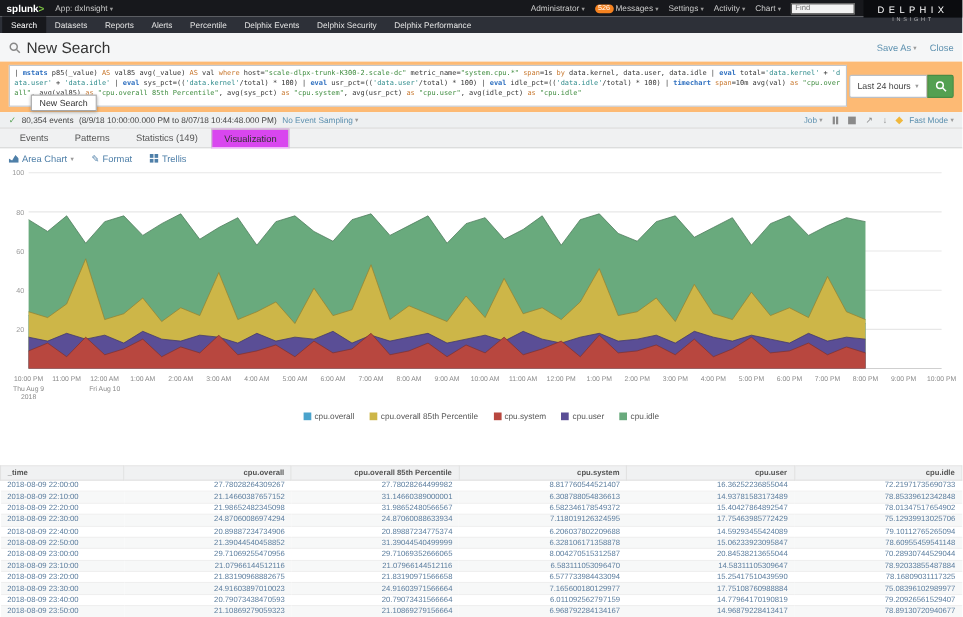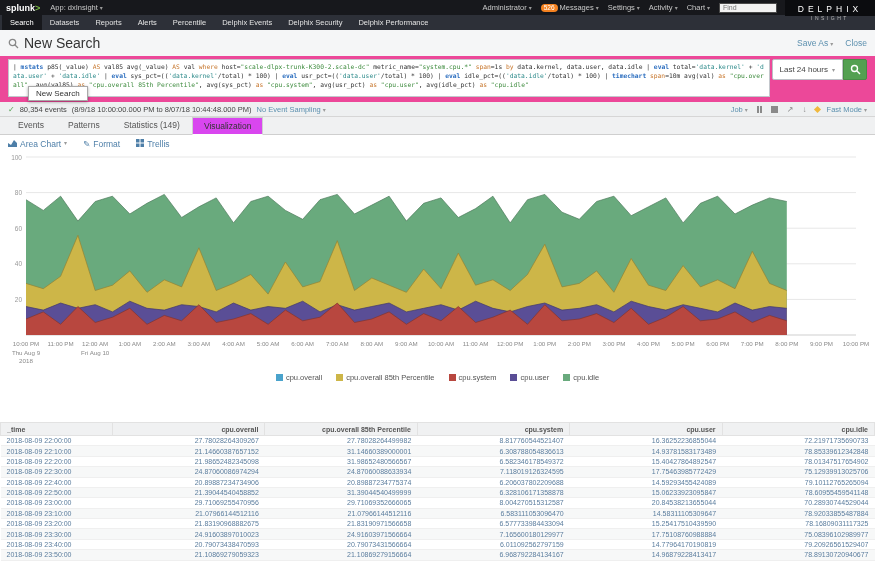--- a/index.html
+++ b/index.html
@@ -30,21 +30,21 @@
   .nav-item { padding:0 8px; display:flex; align-items:center; cursor:default; }
   .nav-item.active { background:#17181c; color:#fff; }
 
   
   .page-header { height:26px; background:#f5f6f7; display:flex; align-items:center;
     padding:0 8px; }
   .page-title { font-size:14px; color:#333; display:flex; align-items:center; gap:5px; }
   .header-links { margin-left:auto; display:flex; gap:12px; font-size:8.5px; color:#5c90af; align-items:center; }
 
   
-  .search-area { background:#ec4899; padding:3px 8px 5px; display:flex; align-items:flex-start; gap:2px; }
+  .search-area { background:#fdba74; padding:3px 8px 5px; display:flex; align-items:center; gap:2px; }
   .query-box { flex:1; background:#fff; border:1px solid #c3c7cc; height:38px; overflow:hidden;
     padding:2px 4px; font-family:"DejaVu Sans Mono", monospace; font-size:6.3px; line-height:1.45;
     color:#333; white-space:pre-wrap; word-break:break-all; }
   .t-d { color:#333; } .t-c { color:#2c6ebf; font-weight:bold; }
   .t-k { color:#c7762c; } .t-q { color:#3d8b3d; } .t-s { color:#2e8b8b; }
   .time-group { display:flex; }
   .time-range-btn { background:#fff; border:1px solid #bcc0c5; height:21px; font-size:8px; color:#444;
     display:flex; align-items:center; gap:4px; padding:0 7px; border-radius:2px 0 0 2px; }
   .search-btn { background:#53a051; border:1px solid #488c46; width:24px; height:21px;
     border-radius:0 2px 2px 0; display:flex; align-items:center; justify-content:center; }
@@ -65,21 +65,21 @@
 
   
   .tabs { height:18px; background:#f0f1f2; display:flex; align-items:flex-end; padding-left:6px;
     border-bottom:1px solid #cfcfcf; font-size:8.5px; color:#555; }
   .tab { padding:3px 11px; border:1px solid transparent; cursor:default; }
   .tab.active { background:#d946ef; border-color:#cfcfcf; border-bottom-color:#fff; color:#333; margin-bottom:-1px; }
 
   
   .viz-controls { height:18px; display:flex; align-items:center; gap:16px; padding-left:8px;
     font-size:8.5px; color:#4e7fa8; background:#fff; }
-  .viz-link { display:flex; gap:3px; }
+  .viz-link { display:flex; align-items:center; gap:3px; }
 
   
   .chart-wrap { background:#fff; }
   svg text { font-family:"Liberation Sans", sans-serif; }
   .legend { display:flex; justify-content:center; gap:14px; font-size:7.5px; color:#555;
     height:14px; align-items:center; background:#fff; }
   .legend-item { display:flex; align-items:center; }
   .swatch { width:7px; height:7px; display:inline-block; margin-right:3px; }
   .spacer { height:38px; background:#fff; }
 

